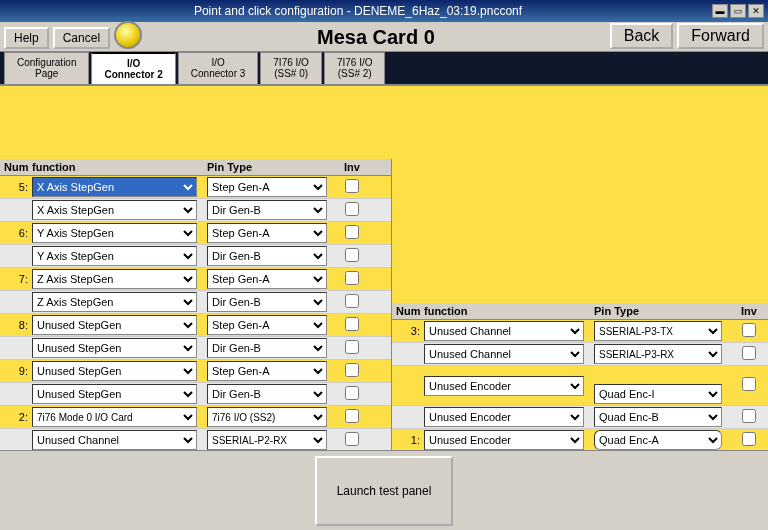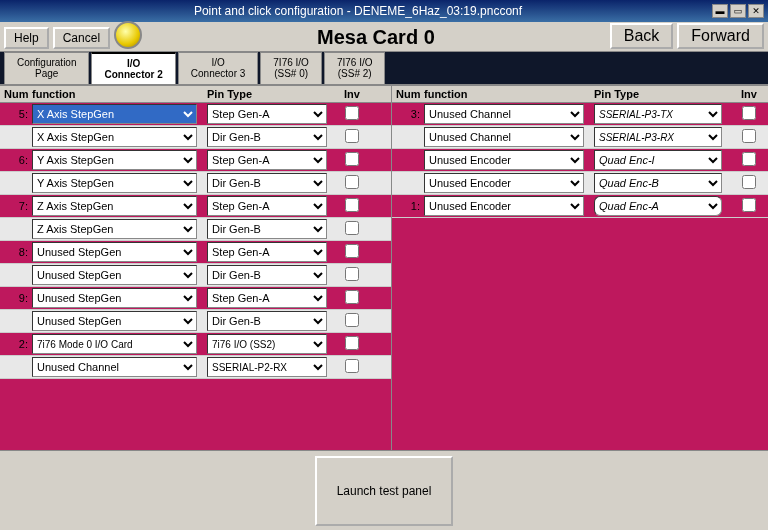--- a/index.html
+++ b/index.html
@@ -160,25 +160,26 @@
       font-size: 11px;
     }
     .r-col-num { width: 28px; text-align: right; padding-right: 4px; }
     .r-col-func { width: 170px; }
     .r-col-pintype { width: 140px; }
     .r-col-inv { width: 30px; text-align: center; }
     .r-row { display: flex; align-items: center; border-bottom: 1px solid #ccc; padding: 1px 4px; min-height: 22px; }
     .r-row:nth-child(even) { background: #e8e8e8; }
     .r-num { width: 28px; text-align: right; padding-right: 4px; font-size: 11px; }
     .r-func-sel { width: 160px; height: 20px; font-size: 11px; background: white; border: 1px inset #888; }
-    .r-pin-sel { width: 128px; height: 20px; font-size: 11px; background: white; border: 1px inset #888; font-style: italic; }
+    .r-pin-sel { width: 128px; height: 20px; font-size: 11px; background: white; border: 1px inset #888; }
     .content-area {
       display: flex;
       height: calc(530px - 22px - 30px - 32px - 80px);
-      background: #be185d;
+      background: #fde047;
+      align-items: flex-end;
     }
   </style>
 </head>
 <body>
 
 <div class="title-bar">
   <span class="title-bar-title">Point and click configuration - DENEME_6Haz_03:19.pncconf</span>
   <div class="title-bar-buttons">
     <div class="tb-btn">▬</div>
     <div class="tb-btn">▭</div>
@@ -473,21 +474,21 @@
         </div>
       </div>
 
       <div class="r-row">
         <div class="r-num"></div>
         <div style="width:170px;">
           <select class="r-func-sel">
             <option selected="">Unused Encoder</option>
           </select>
         </div>
-        <div style="width:140px;">
+        <div style="width:140px;margin-top:17px;">
           <select class="r-pin-sel" style="width:128px;">
             <option selected="">Quad Enc-I</option>
           </select>
         </div>
         <div class="r-col-inv">
           <input type="checkbox" class="cb" style="">
         </div>
       </div>
 
       <div class="r-row">

